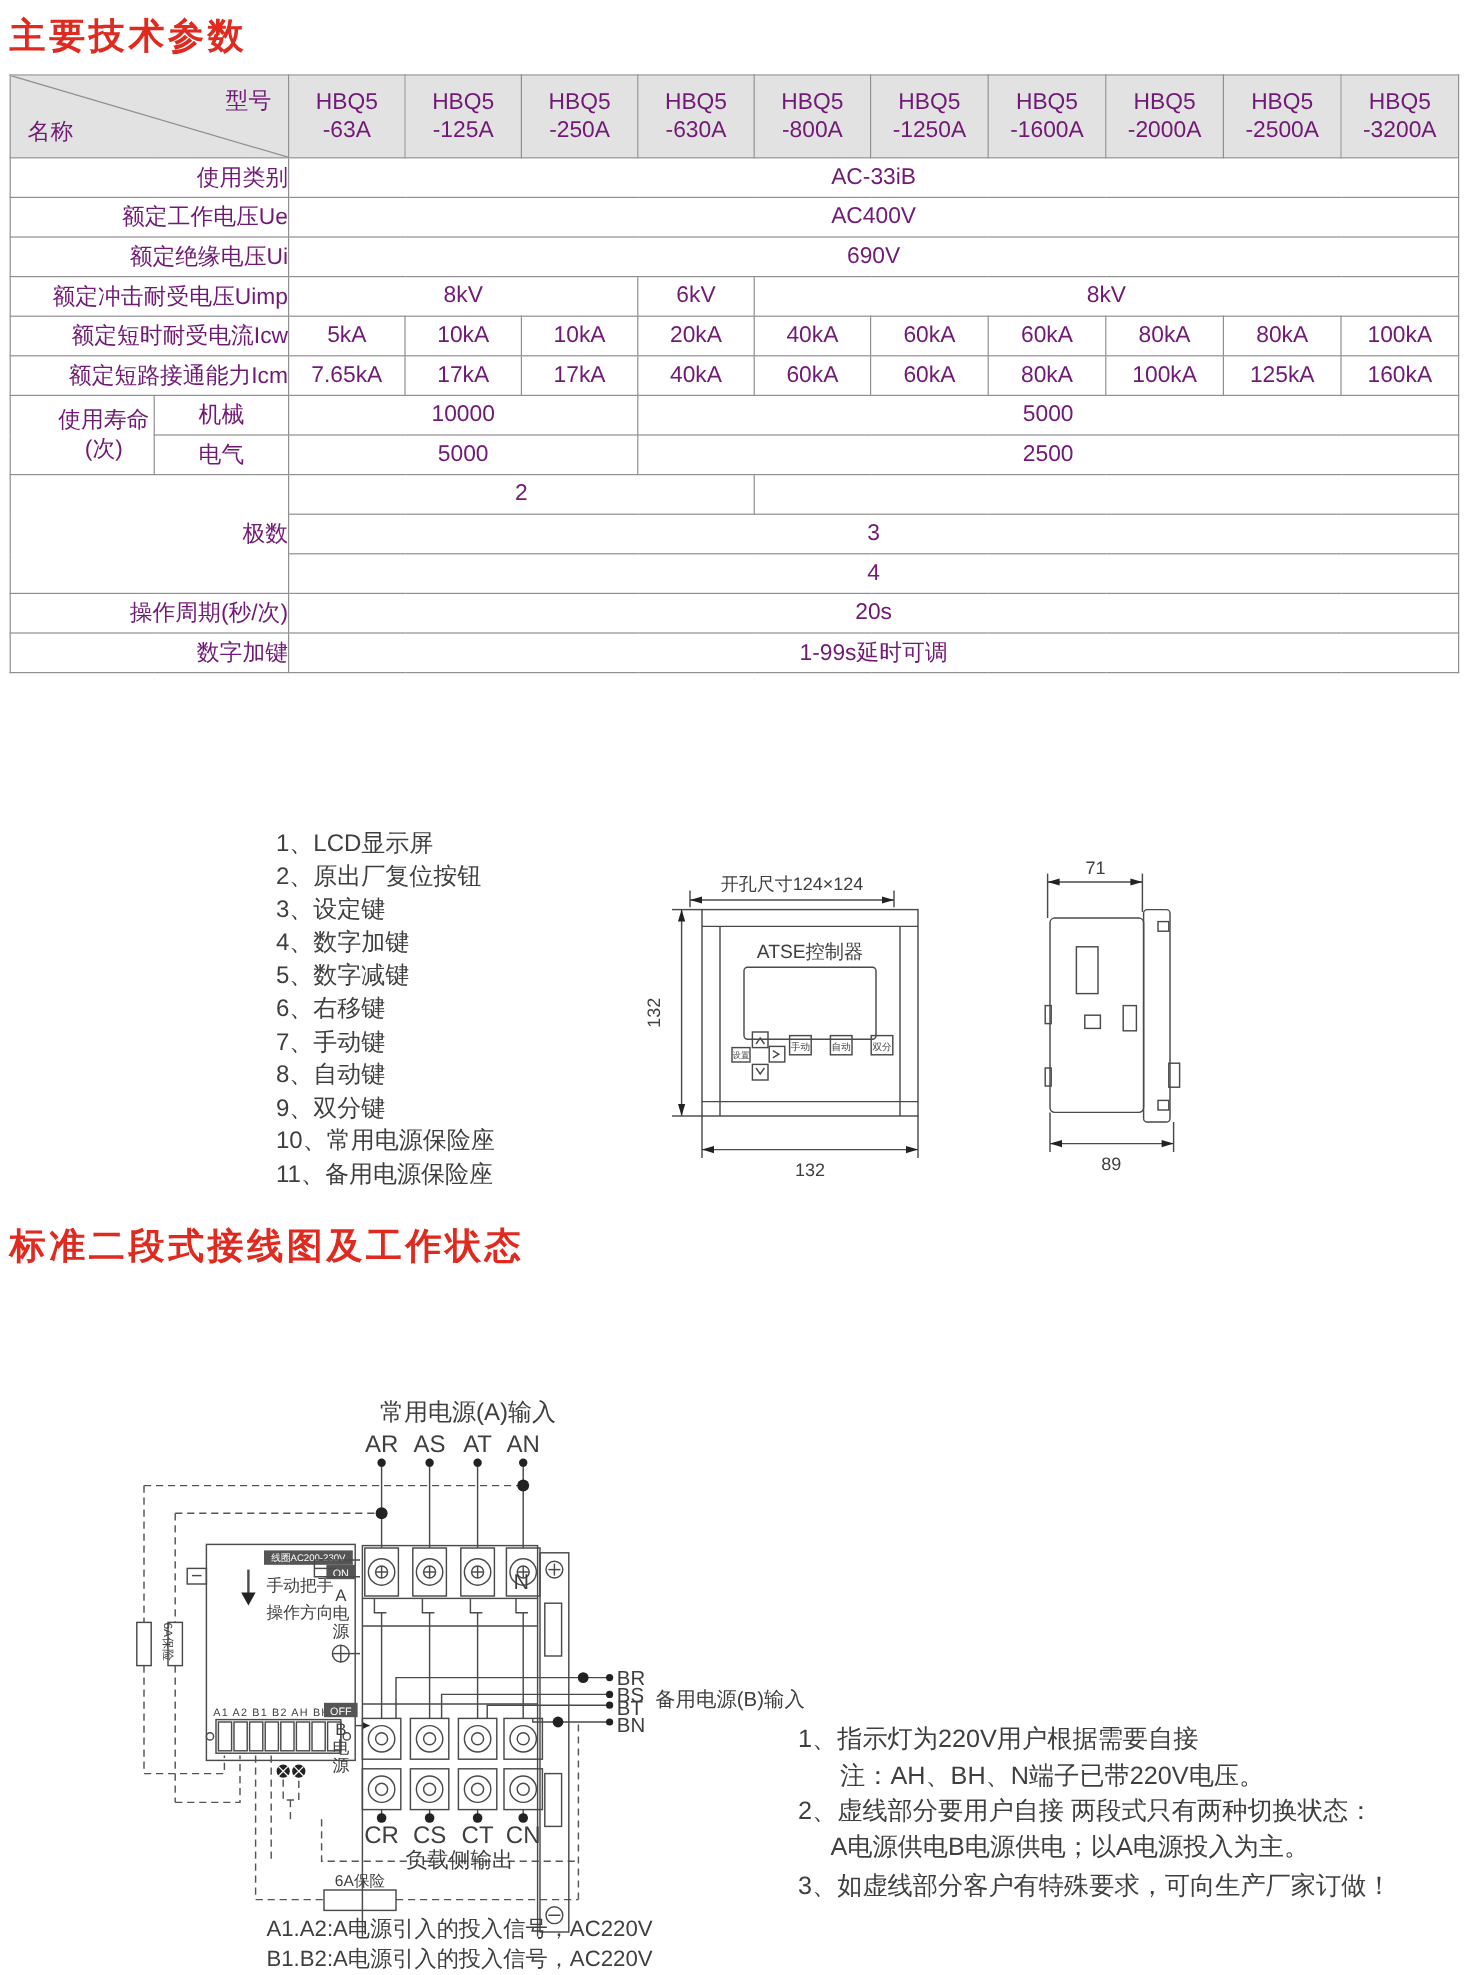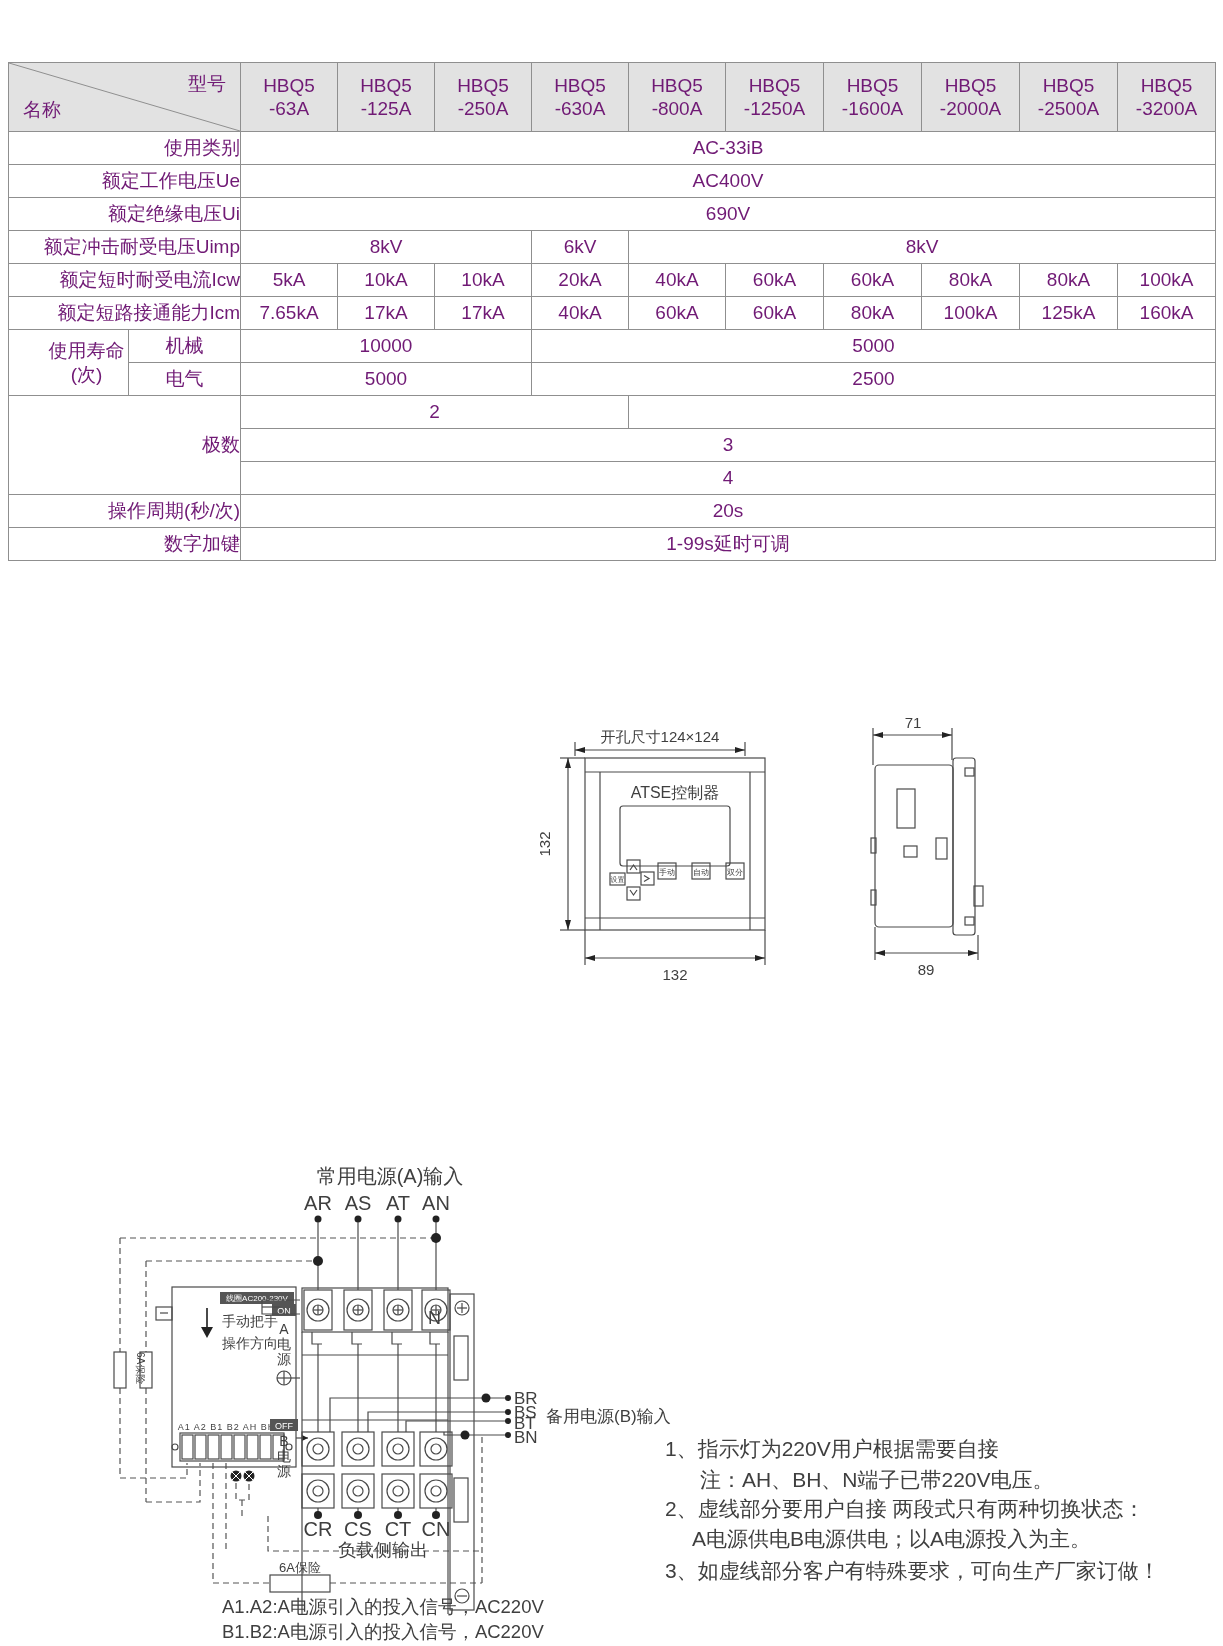--- a/index.html
+++ b/index.html
@@ -31,20 +31,21 @@
   svg .dot{fill:#222;stroke:none;}
   svg .dark{fill:#555;stroke:none;}
   svg .wtxt{fill:#fff;stroke:none;font-family:"Liberation Sans",sans-serif;}
   .drawing{position:absolute;}
 </style>
 </head>
 <body>
 
 <div class="page">
 
+  <h2 id="t1" class="sec-title">主要技术参数</h2>
 
   <table class="spec">
     <colgroup>
       <col style="width:120px">
         <col style="width:112px">
       <col style="width:97px">
         <col style="width:97px">
         <col style="width:97px">
         <col style="width:97px">
         <col style="width:97px">
@@ -178,20 +179,33 @@
       <td colspan="10">20s</td>
     </tr>
     <tr>
       <td class="nm" colspan="2">数字加键</td>
       <td colspan="10">1-99s延时可调</td>
     </tr>
   </tbody>
     </table>
 
 
+  <div class="ctrl-list">
+    <div>1、LCD显示屏</div>
+    <div>2、原出厂复位按钮</div>
+    <div>3、设定键</div>
+    <div>4、数字加键</div>
+    <div>5、数字减键</div>
+    <div>6、右移键</div>
+    <div>7、手动键</div>
+    <div>8、自动键</div>
+    <div>9、双分键</div>
+    <div>10、常用电源保险座</div>
+    <div>11、备用电源保险座</div>
+  </div>
 
   <svg class="drawing" style="left:500px;top:650px;" width="310" height="335" viewBox="0 0 310 335">
 
     <line class="ln" x1="75" y1="92" x2="75" y2="106"></line>
     <line class="ln" x1="245" y1="92" x2="245" y2="106"></line>
     <line class="ln" x1="75" y1="100" x2="245" y2="100"></line>
     <polygon class="dot" points="75,100 85,97 85,103"></polygon>
     <polygon class="dot" points="245,100 235,97 235,103"></polygon>
     <text class="txt" x="160" y="92" font-size="15" text-anchor="middle">开孔尺寸124×124</text>
 
@@ -253,20 +267,21 @@
     <rect class="ln" x="61" y="240" width="5" height="15"></rect>
     <rect class="ln" x="164" y="236" width="9" height="20"></rect>
     <line class="ln" x1="65" y1="277" x2="65" y2="310"></line>
     <line class="ln" x1="168" y1="285" x2="168" y2="310"></line>
     <line class="ln" x1="65" y1="303" x2="168" y2="303"></line>
     <polygon class="dot" points="65,303 75,300 75,306"></polygon>
     <polygon class="dot" points="168,303 158,300 158,306"></polygon>
     <text class="txt" x="116" y="325" font-size="15" text-anchor="middle">89</text>
   </svg>
 
+  <h2 id="t3" class="sec-title">标准二段式接线图及工作状态</h2>
 
   <svg class="drawing" style="left:0;top:1086px;" width="1223" height="560" viewBox="0 0 1223 560">
 
     <text class="txt" x="390" y="97" font-size="20" text-anchor="middle">常用电源(A)输入</text>
     <g>
       <text class="txt" x="318" y="124" font-size="20" text-anchor="middle">AR</text>
       <text class="txt" x="358" y="124" font-size="20" text-anchor="middle">AS</text>
       <text class="txt" x="398" y="124" font-size="20" text-anchor="middle">AT</text>
       <text class="txt" x="436" y="124" font-size="20" text-anchor="middle">AN</text>
       <circle class="dot" cx="318" cy="133" r="3.5"></circle>

